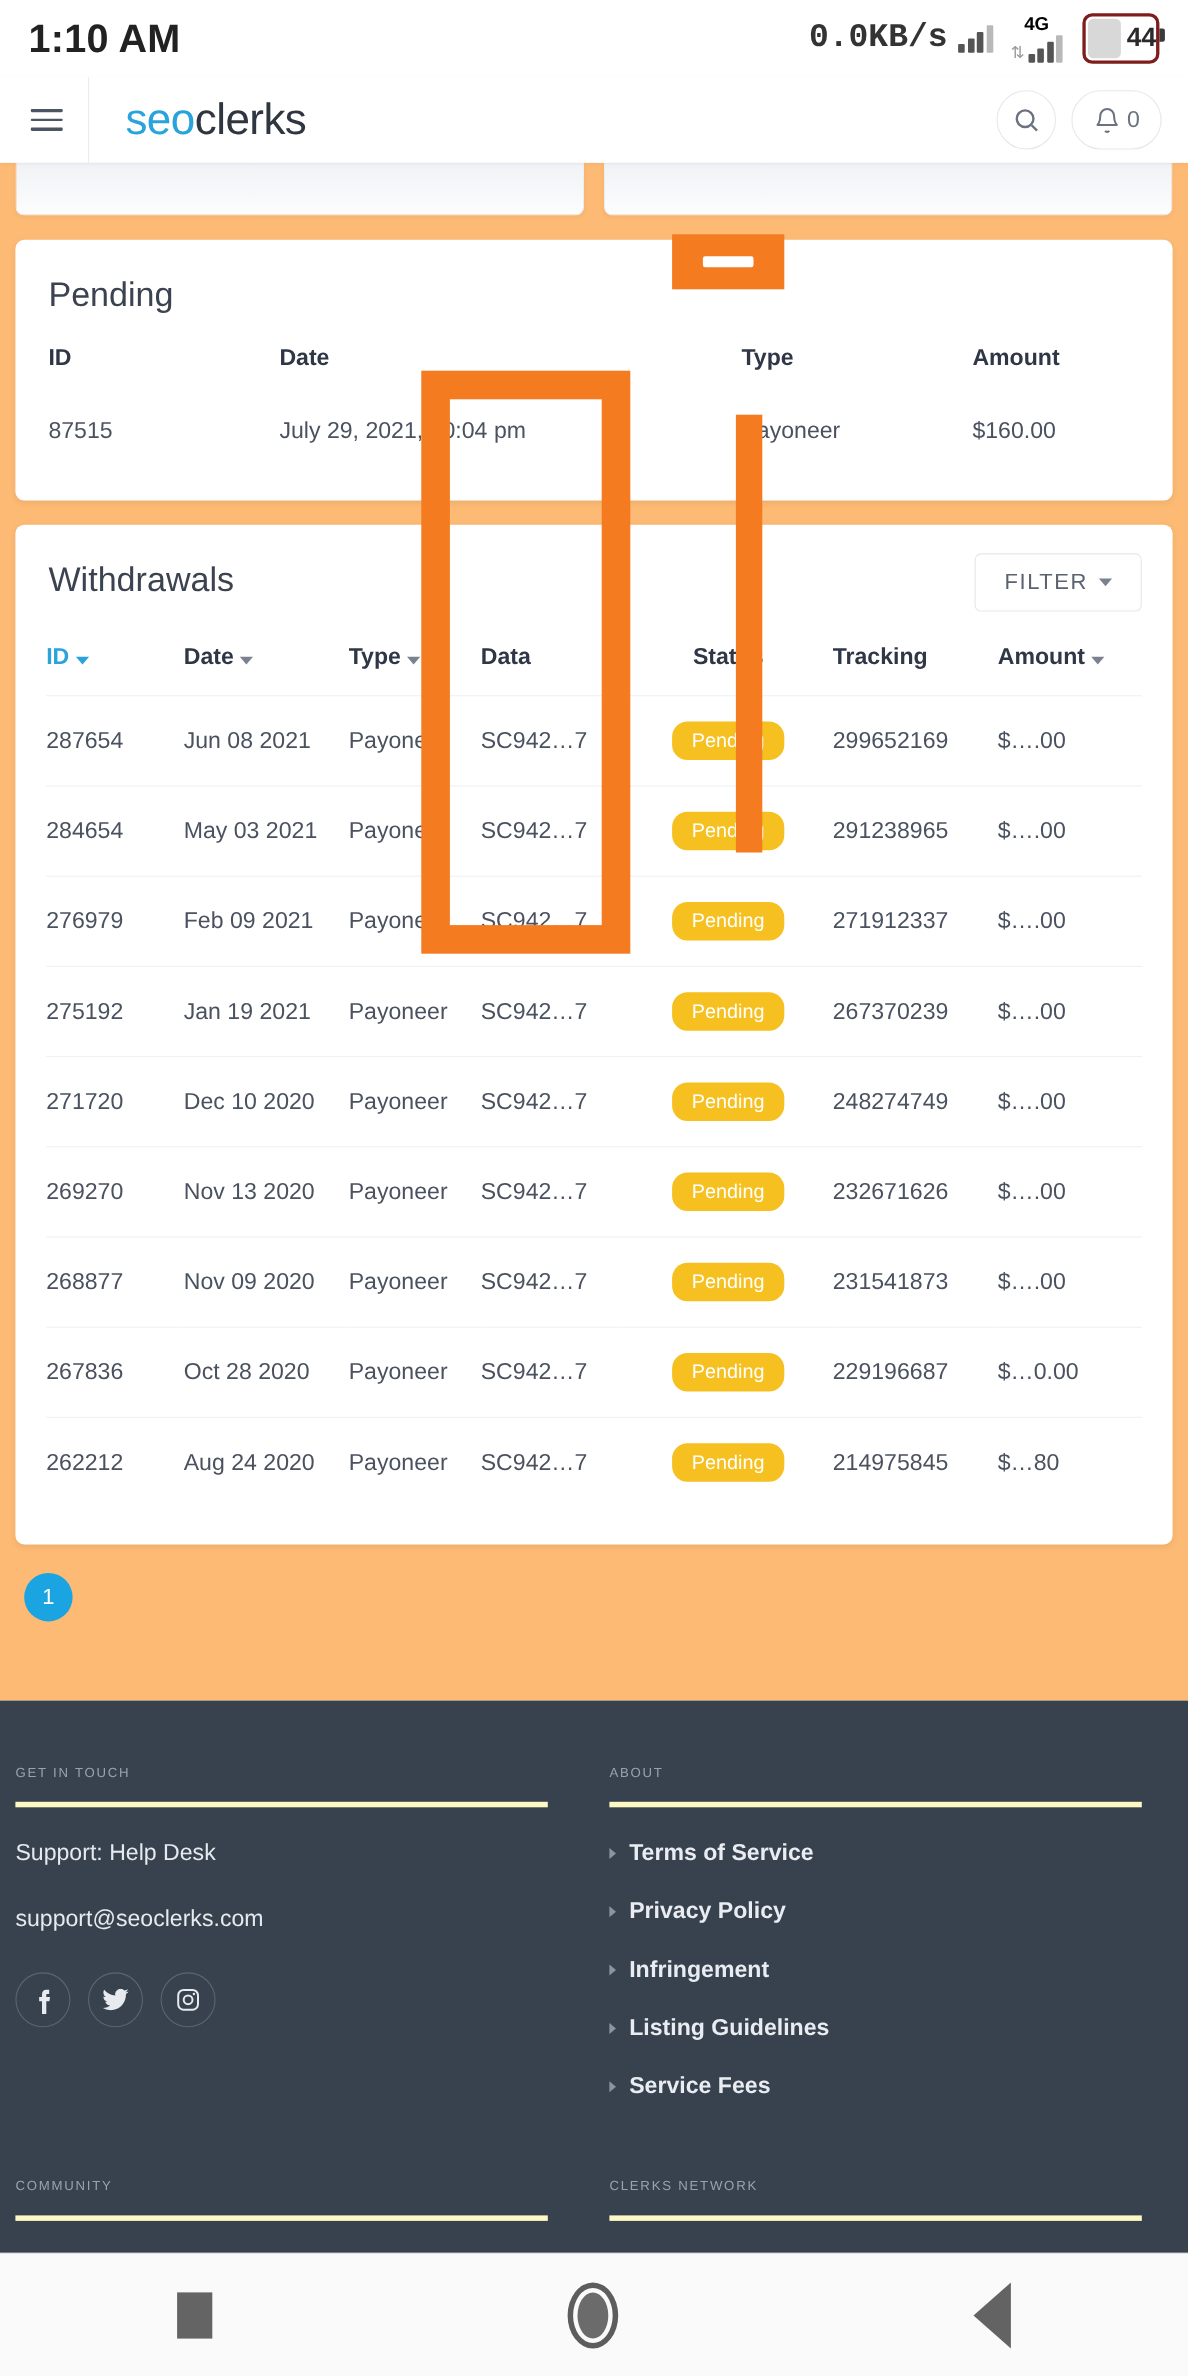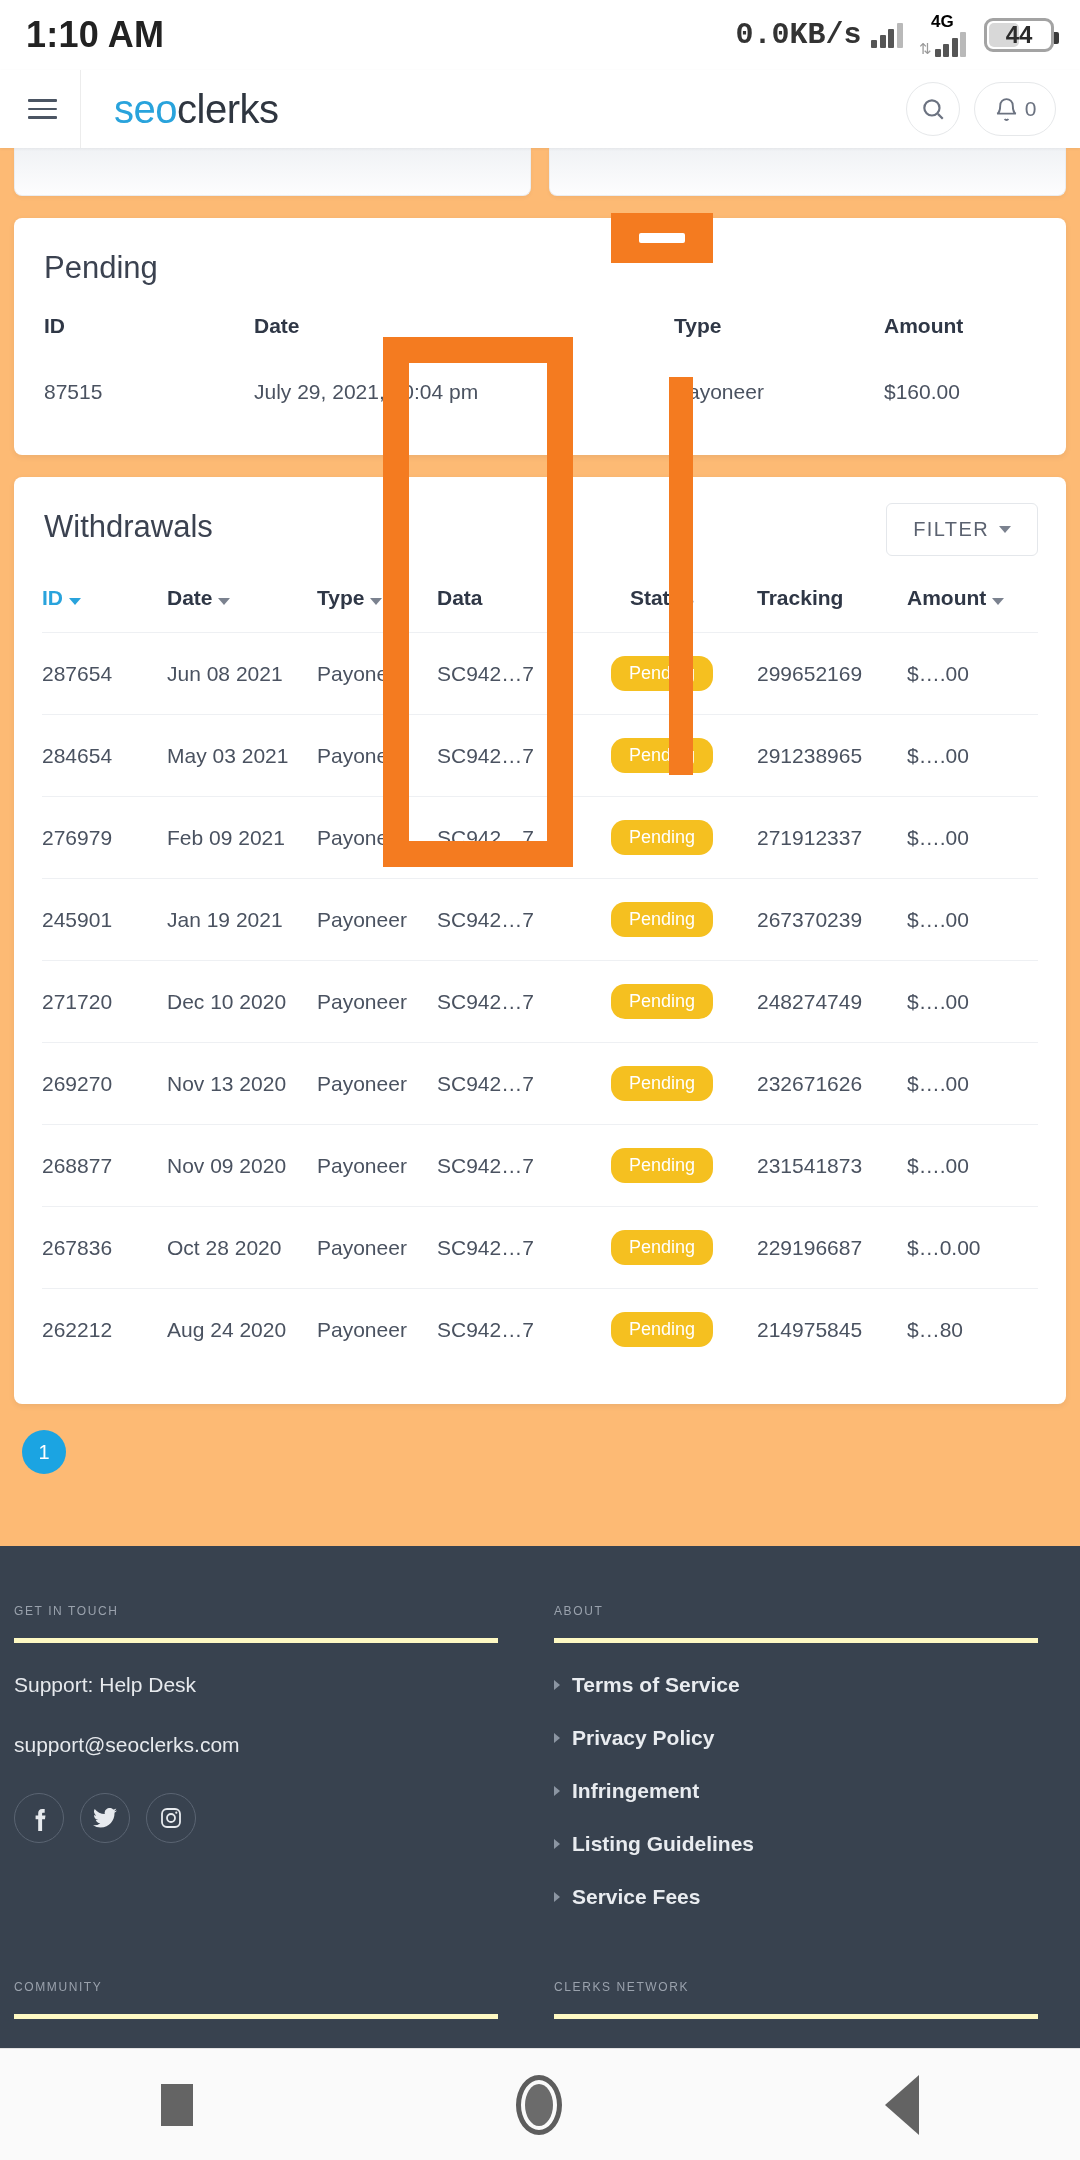--- a/index.html
+++ b/index.html
@@ -24,22 +24,22 @@
   .bars i{ display:block; width:6px; background:#555; border-radius:1px; }
   .bars i:nth-child(1){height:8px;}
   .bars i:nth-child(2){height:13px;}
   .bars i:nth-child(3){height:19px;}
   .bars i:nth-child(4){height:25px;background:#b9b9b9;}
   .sb-4gwrap{ display:flex; flex-direction:column; align-items:center; margin-left:6px;}
   .sb-4g{ font-size:17px; font-weight:700; color:#000000; line-height:1; margin-bottom:1px;}
   .sb-4grow{ display:flex; align-items:flex-end; gap:3px;}
   .updown{ font-size:15px; color:#9a9a9a; line-height:1; margin-bottom:1px;}
   .batt{
-    width:70px;height:34px;border:3px solid #a3a3a3;border-radius:9px;
-    display:flex;align-items:center;justify-content:center;position:relative;
+    width:70px;height:46px;border:3px solid #7f1d1d;border-radius:9px;
+    display:flex;align-items:center;justify-content:flex-end;position:relative;
     margin-left:8px;
   }
   .batt:after{content:"";position:absolute;right:-8px;top:11px;width:5px;height:12px;background:#3a3a3a;border-radius:0 2px 2px 0;}
   .batt-fill{position:absolute;left:2px;top:2px;bottom:2px;width:30px;background:#d8d8d8;border-radius:5px;}
   .batt span{font-size:24px;font-weight:700;color:#2b2b2b;position:relative;z-index:2;}
 
   
   .appbar{
     height:78px;background:#fff;display:flex;align-items:center;
     box-shadow:0 1px 3px rgba(0,0,0,.06);position:relative;z-index:5;
@@ -285,21 +285,21 @@
             <tr>
               <td>276979</td>
               <td>Feb 09 2021</td>
               <td>Payoneer</td>
               <td>SC942…7</td>
               <td class="c-status"><span class="badge">Pending</span></td>
               <td>271912337</td>
               <td>$….00</td>
             </tr>
             <tr>
-              <td>245901</td>
+              <td>275192</td>
               <td>Jan 19 2021</td>
               <td>Payoneer</td>
               <td>SC942…7</td>
               <td class="c-status"><span class="badge">Pending</span></td>
               <td>267370239</td>
               <td>$….00</td>
             </tr>
             <tr>
               <td>271720</td>
               <td>Dec 10 2020</td>

